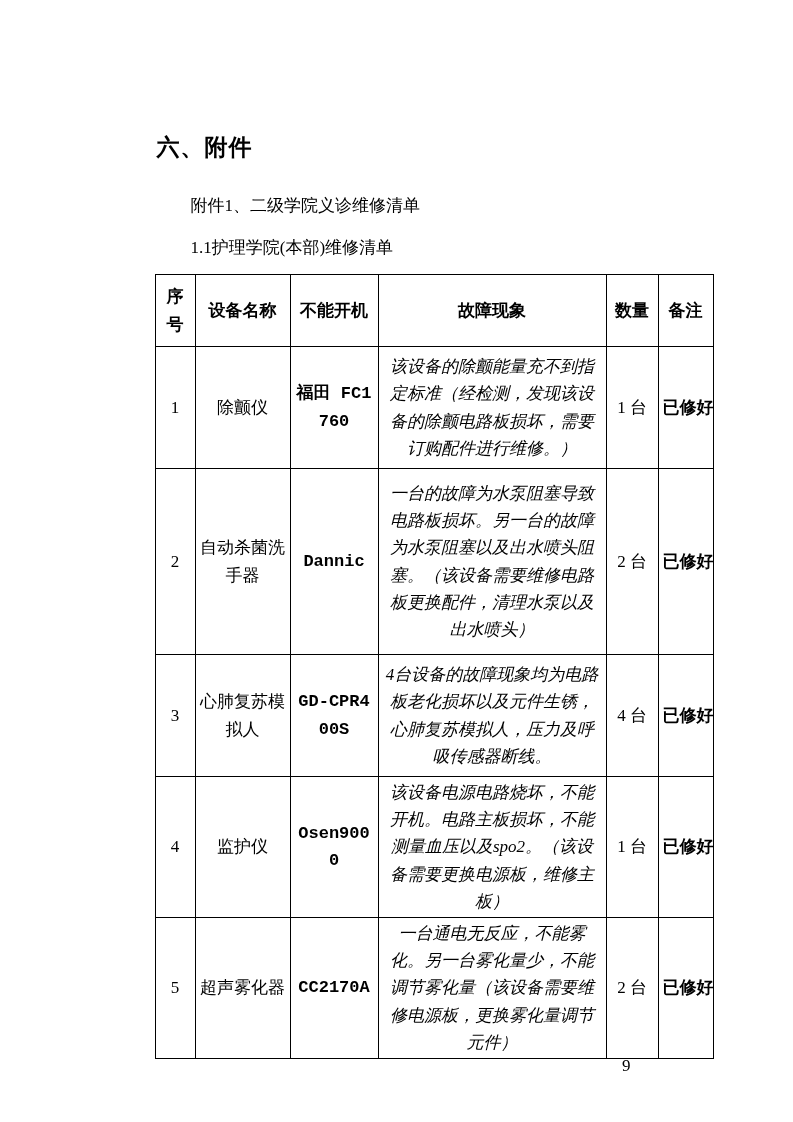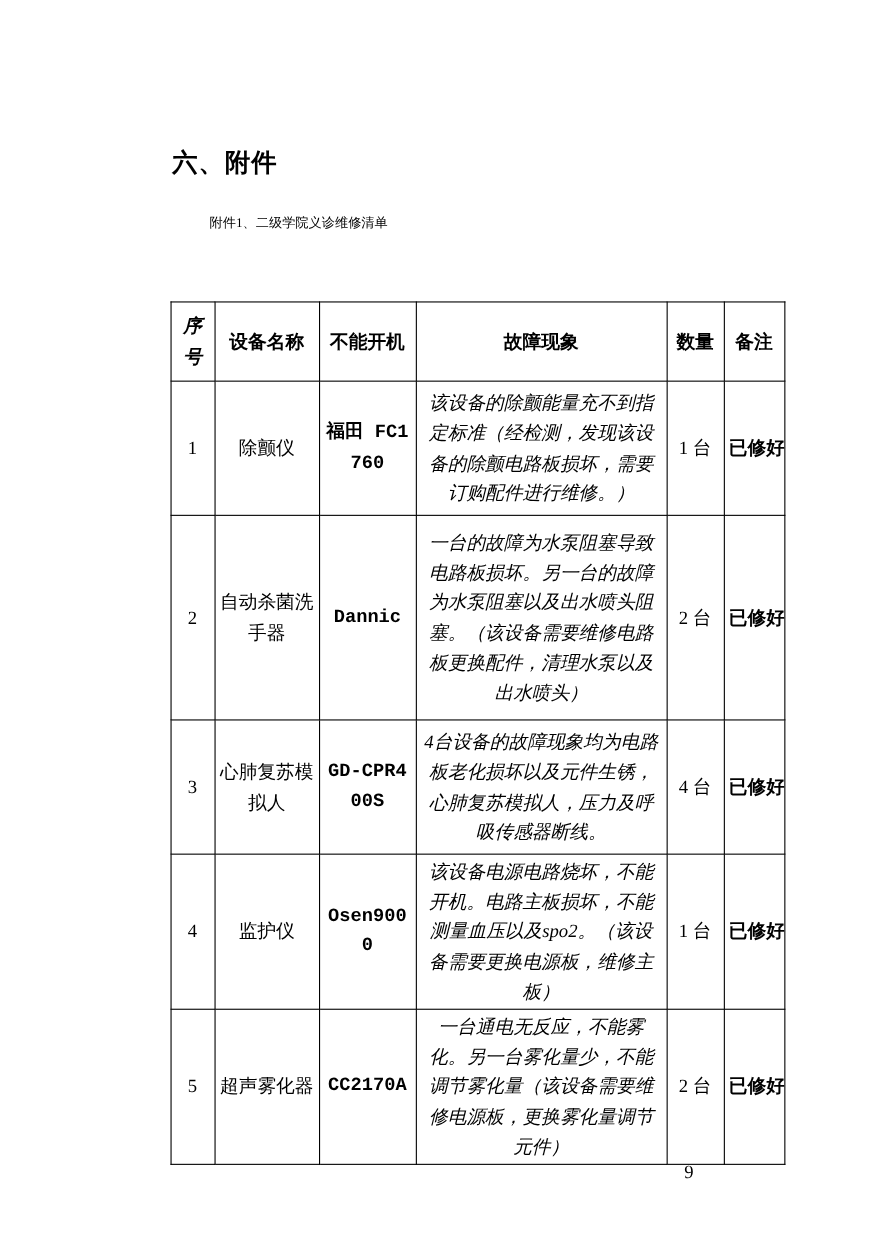--- a/index.html
+++ b/index.html
@@ -23,21 +23,21 @@
     left: 120px;
     top: 116px;
     font-size: 23px;
     font-weight: bold;
     letter-spacing: 1px;
   }
   .subtitle1 {
     position: absolute;
     left: 154px;
     top: 178px;
-    font-size: 12px;
+    font-size: 17px;
     text-align: right;
   }
   .subtitle2 {
     position: absolute;
     left: 154px;
     top: 220px;
     font-size: 17px;
   }
   table.repair {
     position: absolute;
@@ -85,21 +85,21 @@
     line-height: 1.7;
     font-weight: bold;
   }
   td.cell-no { font-size: 17px; }
   td.cell-qty { font-size: 17px; white-space: nowrap; }
   td.cell-remark {
     font-weight: bold;
     font-size: 13.5px;
     white-space: nowrap;
   }
-  th.h-no { line-height: 1.5; padding: 2px 8px; font-style: italic; }
+  th.h-no { line-height: 1.5; padding: 2px 8px; }
 
   tr.row-1 { height: 122px; }
   tr.row-2 { height: 186px; }
   tr.row-3 { height: 122px; }
   tr.row-4 { height: 136px; }
   tr.row-5 { height: 128px; }
 
   .page-number {
     position: absolute;
     right: 126px;
@@ -107,20 +107,21 @@
     font-size: 17px;
   }
 </style>
 </head>
 <body>
 
 <div class="page">
 
   <div class="heading">六、附件</div>
   <div class="subtitle1">附件1、二级学院义诊维修清单</div>
+  <div class="subtitle2">1.1护理学院(本部)维修清单</div>
 
   <table class="repair">
     <colgroup>
       <col class="c-no">
         <col class="c-name">
         <col class="c-model">
       <col class="c-fault">
         <col class="c-qty">
         <col class="c-remark">
     </colgroup>

